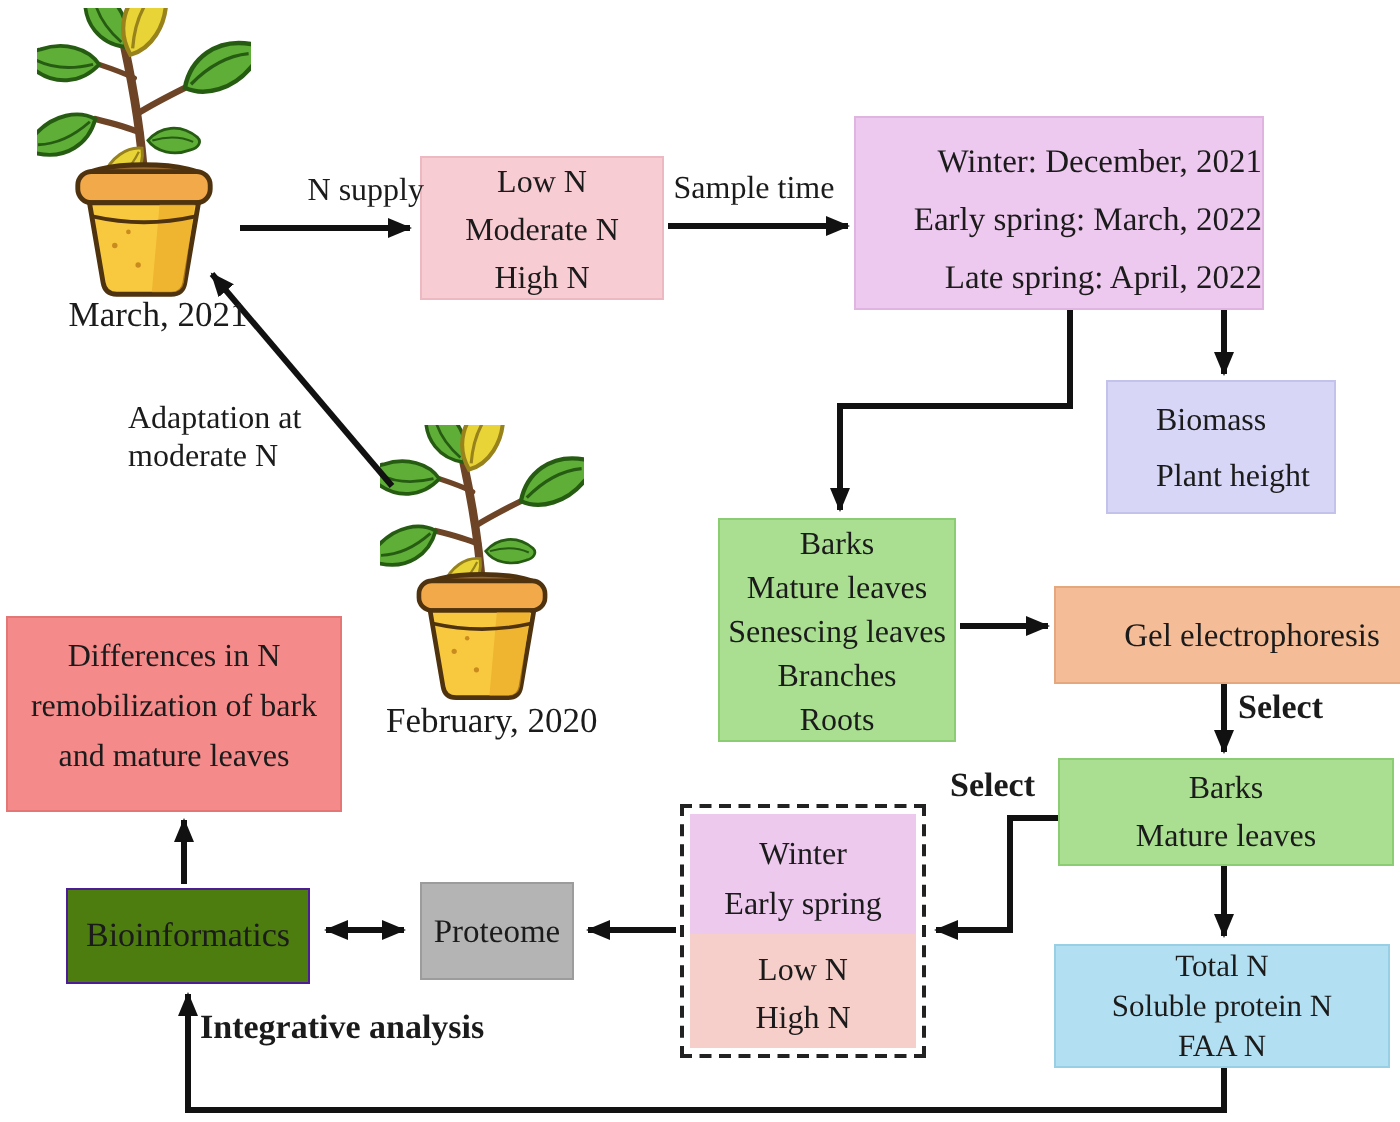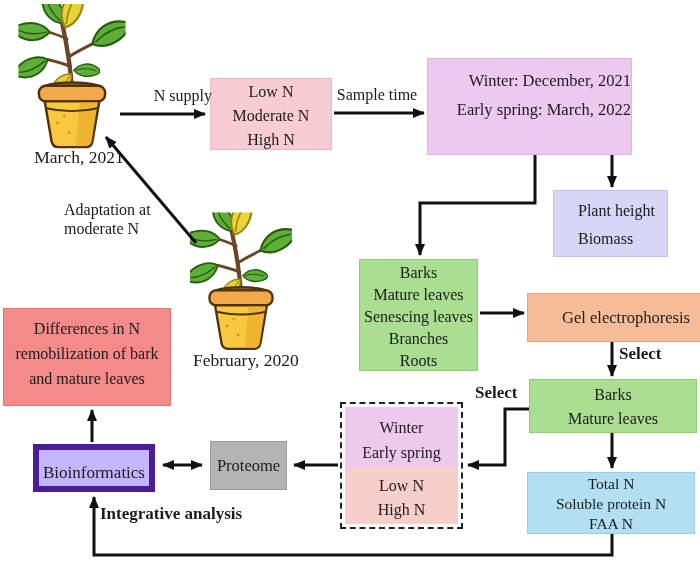--- a/index.html
+++ b/index.html
@@ -26,21 +26,21 @@
   .b-seltis{left:529px;top:379px;width:168px;height:54px;background:#aadf91;border:1px solid #8ccd73;
             font-size:16px;line-height:24px;padding-top:3px;}
   .b-nfrac{left:527px;top:472px;width:168px;height:62px;background:#b2e0f2;border:1px solid #99cfe5;
             font-size:15.5px;line-height:20px;padding-top:1px;}
   .b-dashed{left:340px;top:402px;width:123px;height:127px;border:2px dashed #222222;background:#ffffff;
             padding:3px;display:flex;flex-direction:column;}
   .b-dashed .season{background:#ecc9ed;height:60px;font-size:16px;line-height:25px;padding-top:8px;box-sizing:border-box;}
   .b-dashed .nlevel{background:#f6cfca;height:57px;font-size:16px;line-height:24px;padding-top:7px;box-sizing:border-box;text-align:center;}
   .b-proteome{left:210px;top:441px;width:77px;height:49px;background:#b4b4b4;border:1px solid #9c9c9c;
             font-size:16.5px;line-height:47px;}
-  .b-bioinf{left:33px;top:444px;width:122px;height:48px;background:#c4b5fd;border:6px solid #4c1d95;
+  .b-bioinf{left:33px;top:444px;width:122px;height:48px;background:#4d7c0f;border:1px solid #4c1d95;
             font-size:17px;line-height:46px;}
   .b-outcome{left:3px;top:308px;width:168px;height:98px;background:#f58a8a;border:1px solid #e57676;
             font-size:16px;line-height:25px;padding-top:7px;}
   
   .l-nsupply{left:128px;top:87px;width:84px;text-align:right;font-size:16px;}
   .l-sampletime{left:330px;top:86px;width:94px;text-align:center;font-size:16px;}
   .l-select1{left:619px;top:344px;font-size:17px;}
   .l-select2{left:475px;top:383px;font-size:17px;}
   .l-integrative{left:100px;top:504px;font-size:17px;}
   .l-adapt{left:64px;top:200px;font-size:16px;line-height:19px;}
@@ -127,25 +127,26 @@
 
   <div class="box b-ntreat">
     <span class="ln">Low N</span>
     <span class="ln">Moderate N</span>
     <span class="ln">High N</span>
   </div>
 
   <div class="box b-sample">
     <span class="ln">Winter: December, 2021</span>
     <span class="ln">Early spring: March, 2022</span>
+    <span class="ln">Late spring: April, 2022</span>
   </div>
 
   <div class="box b-growth">
+    <span class="ln">Biomass</span>
     <span class="ln">Plant height</span>
-    <span class="ln">Biomass</span>
   </div>
 
   <div class="box b-tissues">
     <span class="ln">Barks</span>
     <span class="ln">Mature leaves</span>
     <span class="ln">Senescing leaves</span>
     <span class="ln">Branches</span>
     <span class="ln">Roots</span>
   </div>
 

